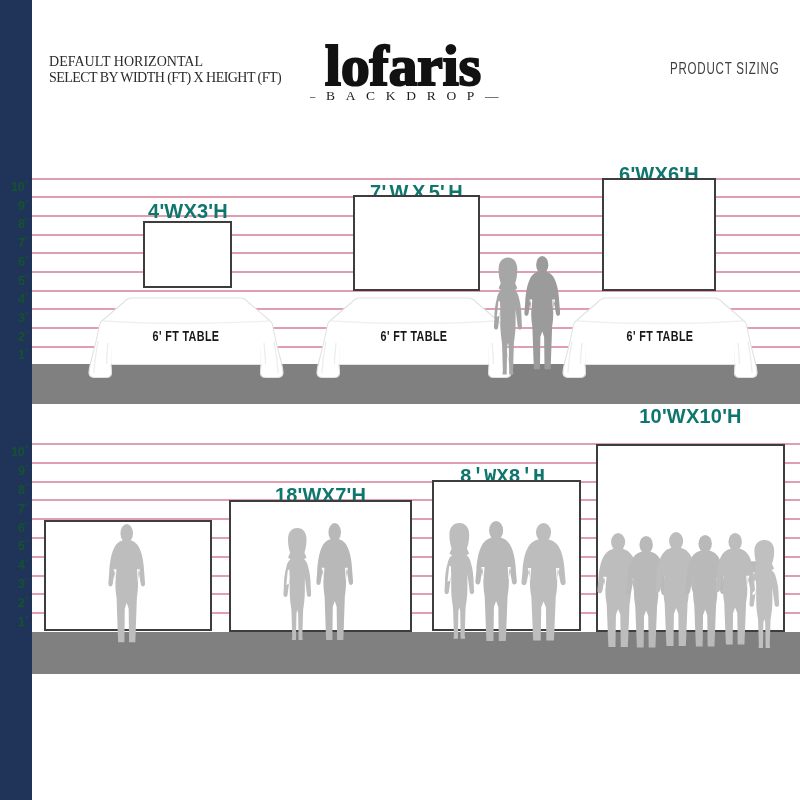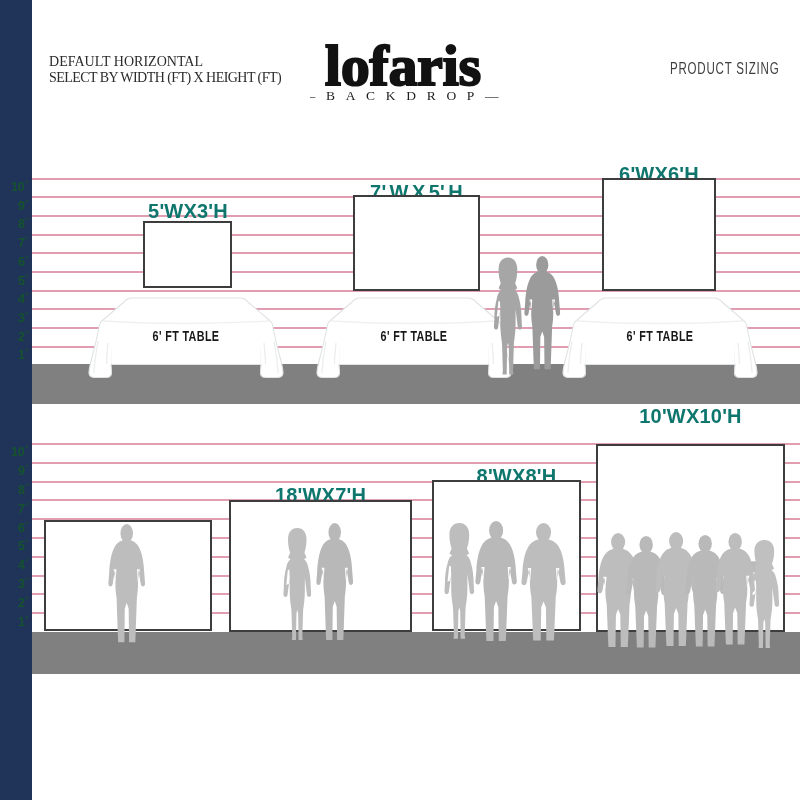--- a/index.html
+++ b/index.html
@@ -59,21 +59,21 @@
 <div class="num" style="top:254.8px;">6´</div>
 <div class="num" style="top:273.5px;">5´</div>
 <div class="num" style="top:292.2px;">4´</div>
 <div class="num" style="top:310.9px;">3´</div>
 <div class="num" style="top:329.6px;">2´</div>
 <div class="num" style="top:348.3px;">1´</div>
 </div>
 
 <div class="abs" style="left:32px;top:364px;width:768px;height:40px;background:#808080;"></div>
 
-<div class="bl" style="left:143px;top:200px;width:90px;">5'WX3'H</div>
+<div class="bl" style="left:143px;top:200px;width:90px;">4'WX3'H</div>
 
 <div class="bd" style="left:143px;top:221px;width:89px;height:67px;"></div>
 
 <div class="bl" style="left:353px;top:181px;width:127px;word-spacing:-2.5px;text-decoration:underline;">7' W X 5' H</div>
 
 <div class="bd" style="left:353px;top:195px;width:127px;height:96px;"></div>
 
 <div class="bl" style="left:602px;top:163px;width:114px;">6'WX6'H</div>
 
 <div class="bd" style="left:602px;top:178px;width:114px;height:113px;"></div>
@@ -140,21 +140,21 @@
 <div class="abs" style="left:32px;top:632px;width:768px;height:42px;background:#808080;"></div>
 
 <div class="bl" style="left:44px;top:520px;width:168px;">9'WX6'H</div>
 
 <div class="bd" style="left:44px;top:520px;width:168px;height:111px;"></div>
 
 <div class="bl" style="left:229px;top:484px;width:183px;">18'WX7'H</div>
 
 <div class="bd" style="left:229px;top:500px;width:183px;height:132px;"></div>
 
-<div class="bl" style="left:442px;top:465px;width:149px;">8'WX8'H</div>
+<div class="bl" style="left:428px;top:465px;width:149px;font-family:Liberation Mono, monospace;">8'WX8'H</div>
 
 <div class="bd" style="left:432px;top:480px;width:149px;height:151px;"></div>
 
 <div class="bl" style="left:596px;top:405px;width:189px;">10'WX10'H</div>
 
 <div class="bd" style="left:596px;top:444px;width:189px;height:188px;"></div>
 
 <svg class="abs" style="left:108px;top:524px;" width="52" height="124" viewBox="0 0 52 124">
   <g fill="#bdbdbd">
       <use href="#man" transform="scale(0.78,0.985)"></use>

